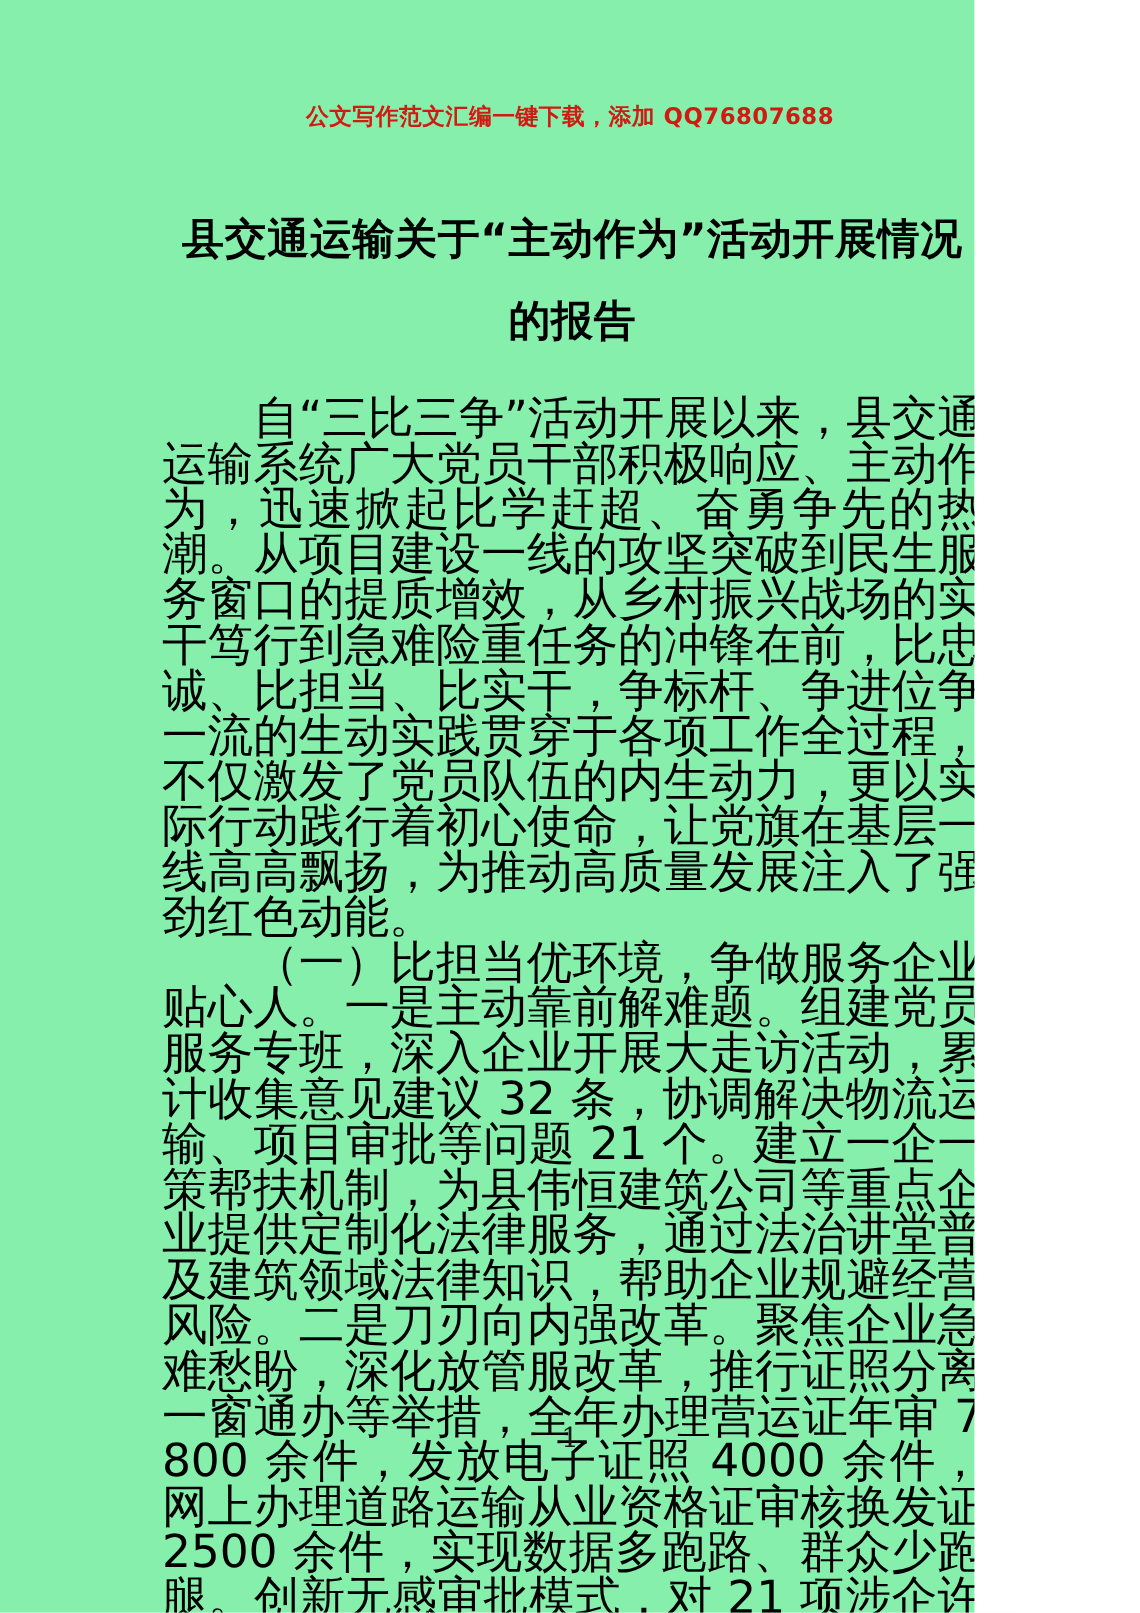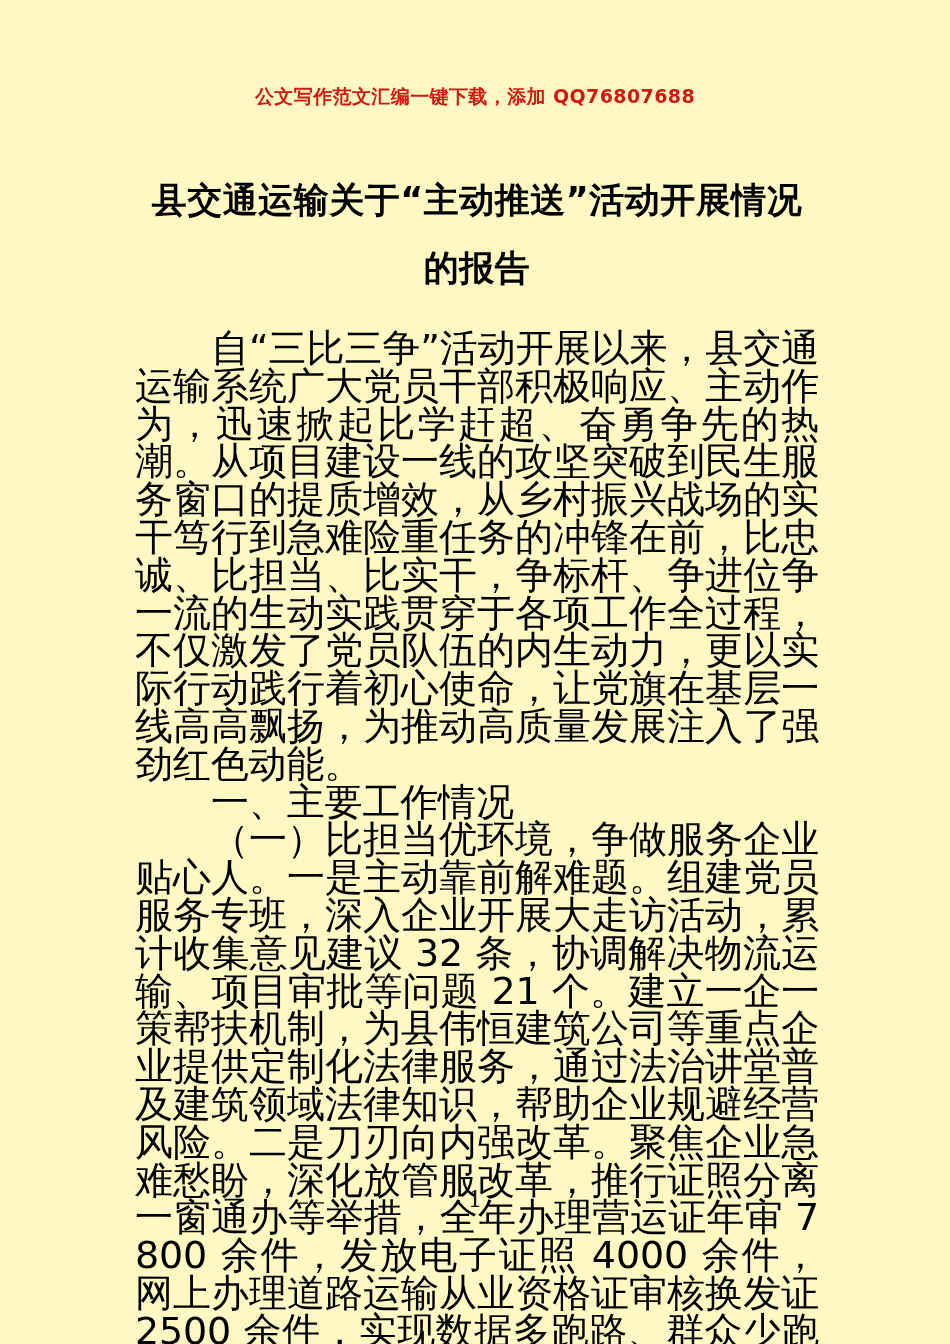--- a/index.html
+++ b/index.html
@@ -7,23 +7,23 @@
     margin: 0;
     padding: 0;
     background: #ffffff;
   }
   body {
     font-family: "DejaVu Sans", "Liberation Sans", sans-serif;
     color: #000000;
   }
   .page {
     position: relative;
-    width: 950px;
+    width: 812px;
     height: 1344px;
-    background: #fef9c3;
+    background: #86efac;
     overflow: hidden;
     box-sizing: border-box;
   }
 
   
   .promo-header {
     position: absolute;
     top: 84px;
     left: 0;
     width: 950px;
@@ -83,23 +83,22 @@
     color: #1a1a1a;
   }
 </style>
 </head>
 <body>
 
 <div class="page">
 
   <div class="promo-header">公文写作范文汇编一键下载，添加 QQ76807688</div>
 
-  <div class="doc-title">县交通运输关于“主动推送”活动开展情况的报告</div>
+  <div class="doc-title">县交通运输关于“主动作为”活动开展情况的报告</div>
 
   <div class="body-block">
     <p class="para">自“三比三争”活动开展以来，县交通运输系统广大党员干部积极响应、主动作为，迅速掀起比学赶超、奋勇争先的热潮。从项目建设一线的攻坚突破到民生服务窗口的提质增效，从乡村振兴战场的实干笃行到急难险重任务的冲锋在前，比忠诚、比担当、比实干，争标杆、争进位争一流的生动实践贯穿于各项工作全过程，不仅激发了党员队伍的内生动力，更以实际行动践行着初心使命，让党旗在基层一线高高飘扬，为推动高质量发展注入了强劲红色动能。</p>
-    <p class="para">一、主要工作情况</p>
     <p class="para">（一）比担当优环境，争做服务企业贴心人。一是主动靠前解难题。组建党员服务专班，深入企业开展大走访活动，累计收集意见建议 32 条，协调解决物流运输、项目审批等问题 21 个。建立一企一策帮扶机制，为县伟恒建筑公司等重点企业提供定制化法律服务，通过法治讲堂普及建筑领域法律知识，帮助企业规避经营风险。二是刀刃向内强改革。聚焦企业急难愁盼，深化放管服改革，推行证照分离一窗通办等举措，全年办理营运证年审 7800 余件，发放电子证照 4000 余件，网上办理道路运输从业资格证审核换发证 2500 余件，实现数据多跑路、群众少跑腿。创新无感审批模式，对 21 项涉企许可事项实行分析预判、主动推送、确认授权全流程闭环管理，材料精简率达 80%，群众办事跑动次数减少 60%。三是柔性执法显温度。严格落实《省交通运输轻微违法行为不予行政处罚事项清单》，</p>
   </div>
 
   <div class="page-number">1</div>
 
 </div>
 
 </body></html>

